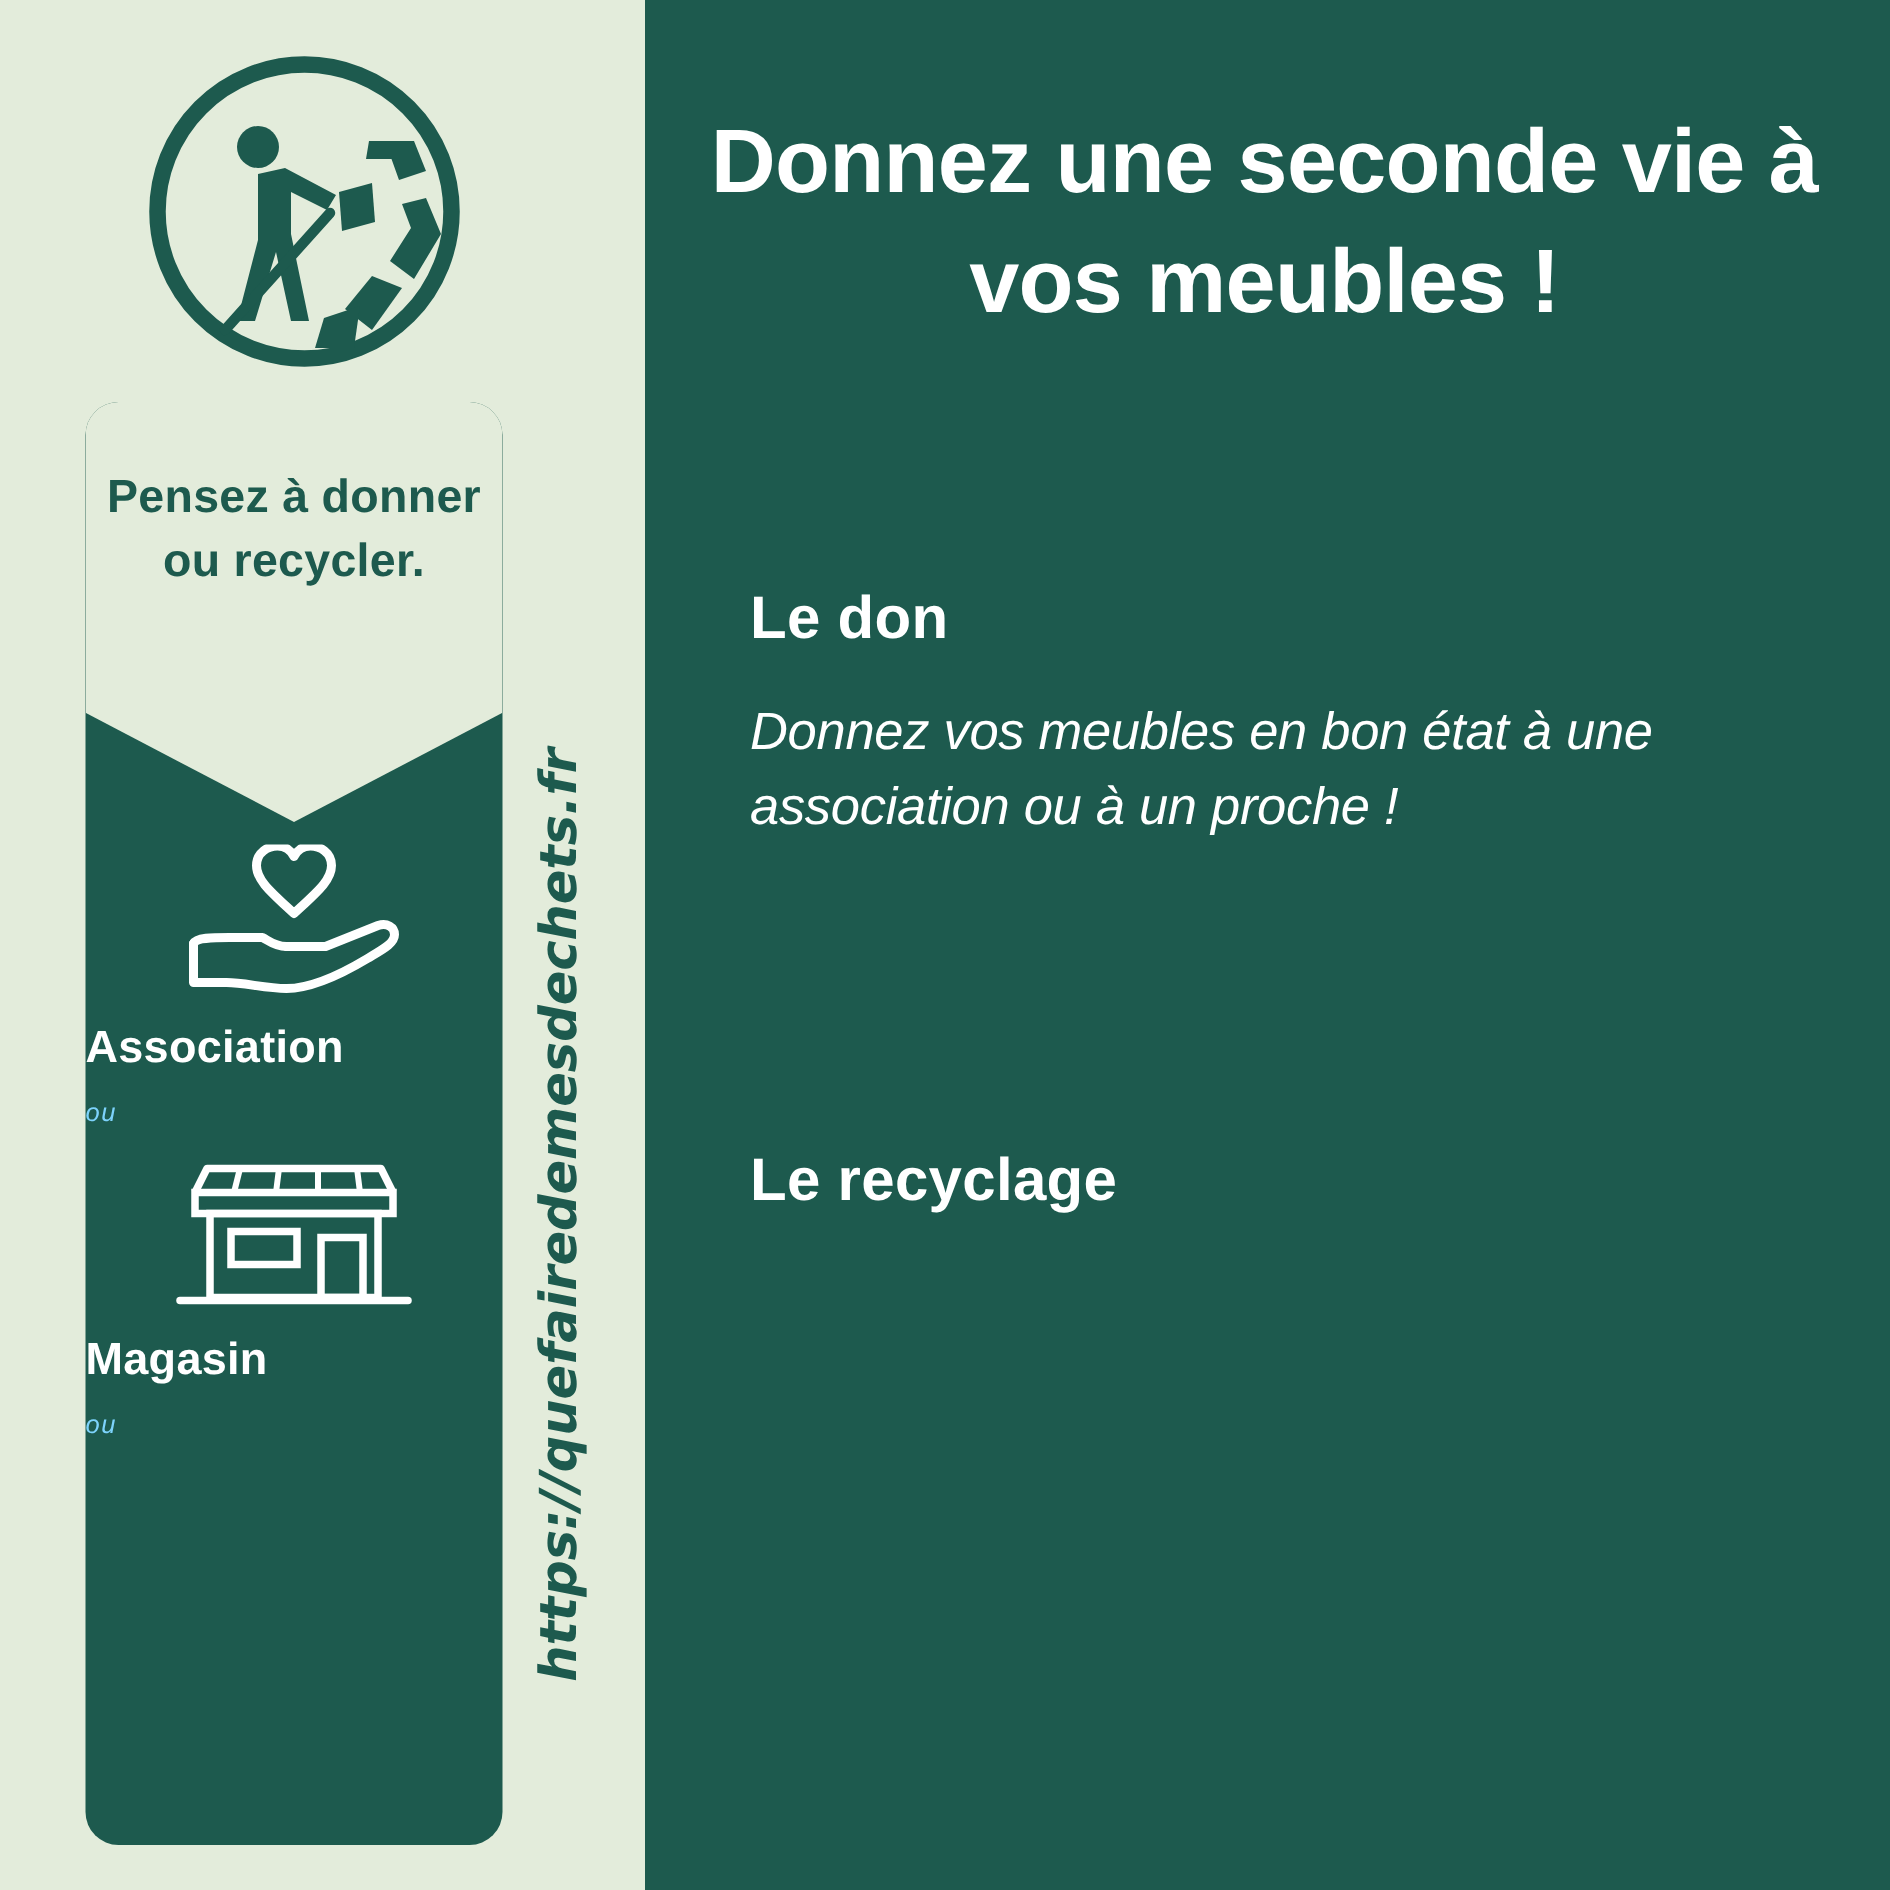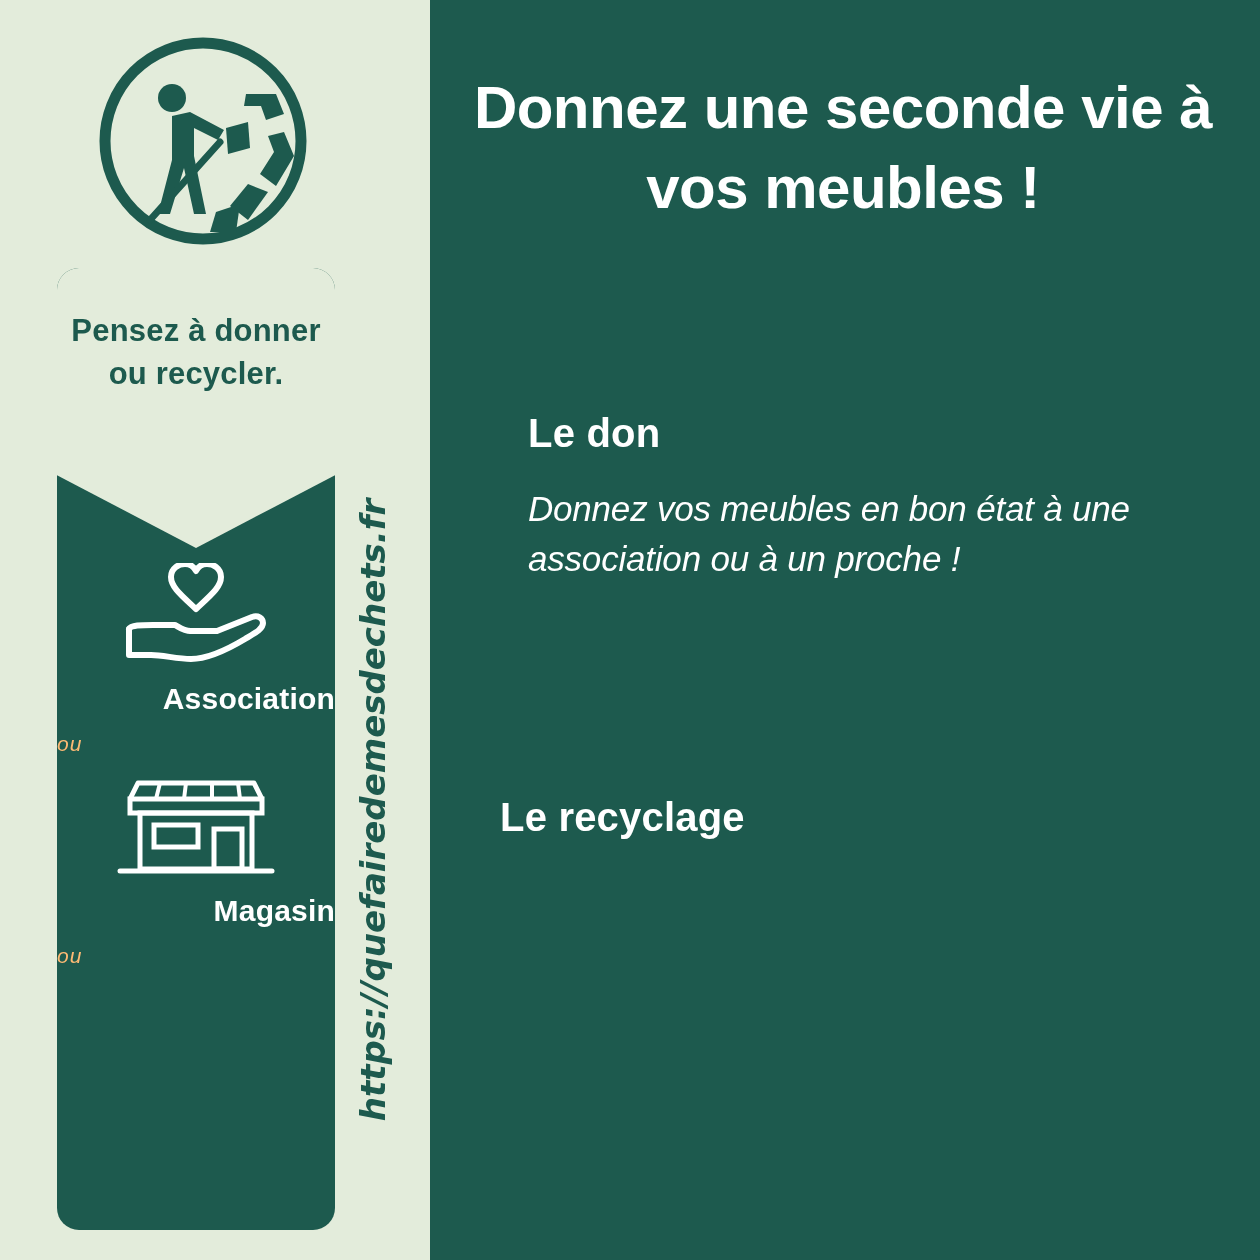--- a/index.html
+++ b/index.html
@@ -72,40 +72,40 @@
   }
 
   .steps {
     position: absolute;
     left: 0;
     top: 290px;
     width: 278px;
   }
   .step {
     width: 278px;
-    text-align: right;
+    text-align: left;
     color: #ffffff;
   }
   .step-icon {
     height: 118px;
     display: flex;
     align-items: center;
     justify-content: center;
   }
   .step-icon svg { display:block; }
   .step-label {
     font-size: 30px;
     font-weight: bold;
     margin-top: 6px;
     color: #ffffff;
     letter-spacing: 0.2px;
   }
   .step-sep {
-    font-size: 21px;
-    color: #fdba74;
+    font-size: 17px;
+    color: #7dd3fc;
     font-style: italic;
     margin: 16px 0 14px 0;
     letter-spacing: 1px;
   }
 
   .url-vertical {
     position: absolute;
     left: 338px;
     top: 500px;
     width: 70px;
@@ -147,22 +147,22 @@
     font-weight: bold;
     line-height: 1.34;
     letter-spacing: -0.5px;
   }
   .section {
     position: absolute;
     left: 70px;
     width: 700px;
     color: #ffffff;
   }
-  .section.s1 { top: 411px; margin-left: 28px; }
-  .section.s2 { top: 795px; }
+  .section.s1 { top: 390px; }
+  .section.s2 { top: 765px; }
   .section-title {
     font-size: 40px;
     font-weight: bold;
     margin-bottom: 28px;
     letter-spacing: 0.2px;
   }
   .section-body {
     font-size: 35px;
     font-style: italic;
     line-height: 1.44;

